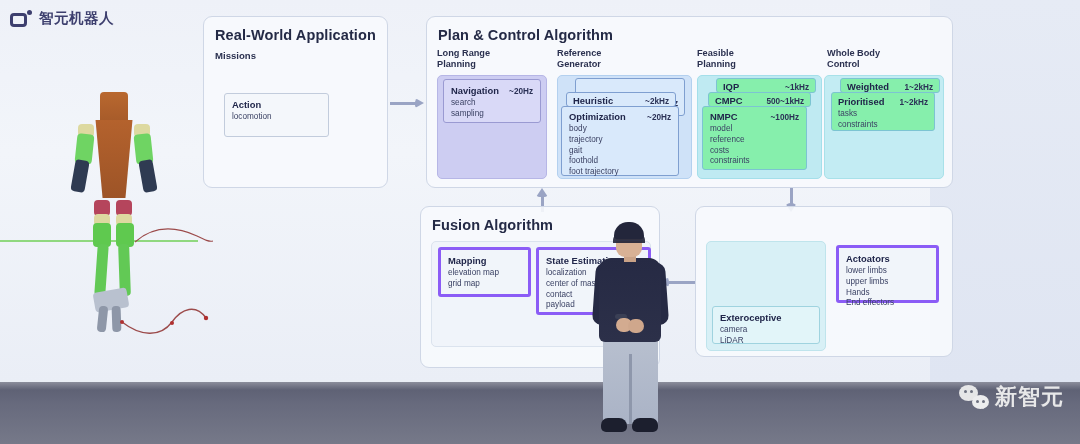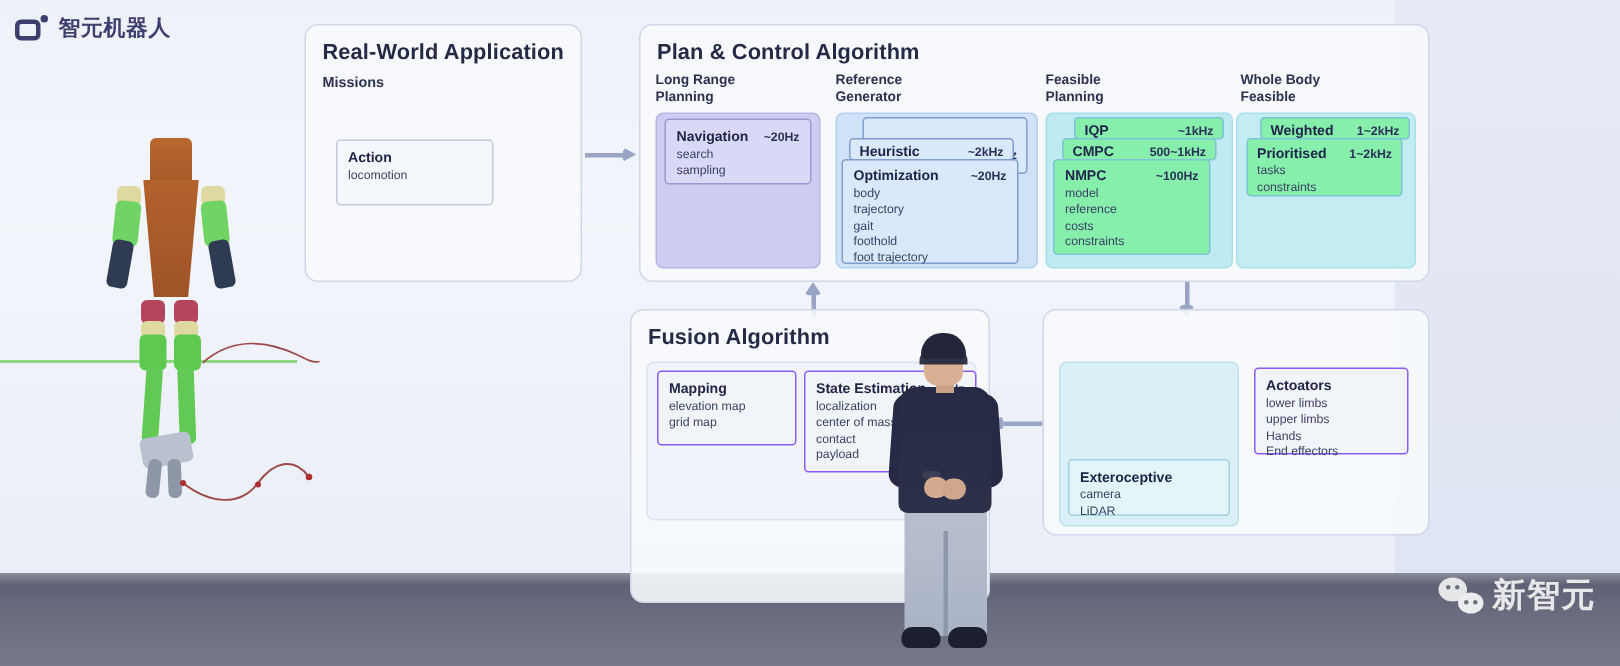--- a/index.html
+++ b/index.html
@@ -148,21 +148,21 @@
   }
   .card-h .freq { font-size: 8.2px; font-weight: 700; color: #2b3156; margin-left: auto; }
   .card-b {
     margin-top: 2px; font-size: 8.2px; line-height: 1.32; color: #3b4264;
     white-space: pre-line;
   }
   .card-lav  { background: #d9d9f7; border: 1px solid #9a9ad2; }
   .card-blue { background: #d9e9fb; border: 1px solid #7f9fd0; }
   .card-cyan { background: #86efac; border: 1px solid #7cc4d2; }
   .card-plain{ background: #f4f7fb; border: 1px solid #c2ccdc; }
-  .card-plain2{ background: #f1f5fa; border: 1px solid #8b5cf6; }
+  .card-plain2{ background: #f1f5fa; border: 3px solid #8b5cf6; }
 
   
   .arrow { position: absolute; }
   .arrow .shaft { position: absolute; background: #9aa4c4; }
   .arrow .head { position: absolute; width: 0; height: 0; }
 
   
   #watermark {
     position: absolute; right: 16px; top: 382px;
     display: flex; align-items: center; gap: 6px;
@@ -321,21 +321,21 @@
         <span>NMPC</span>
         <span class="freq">~100Hz</span>
       </div>
       <div class="card-b">model
 reference
 costs
 constraints</div>
     </div>
 
     <div class="col-label" style="position:absolute; left:400px; top:31px;">Whole Body
-Feasible</div>
+Control</div>
     <div class="group-box group-cyan2" style="left:397px; top:58px; width:120px; height:104px;"></div>
     <div class="card card-cyan" style="left:413px; top:61px; width:100px; height:15px; padding:2px 6px;">
       <div class="card-h">
         <span>Weighted</span>
         <span class="freq">1~2kHz</span>
       </div>
     </div>
     <div class="card card-cyan" style="left:404px; top:75px; width:104px; height:39px; padding:3px 6px;">
       <div class="card-h">
         <span>Prioritised</span>
@@ -349,21 +349,21 @@
   <div class="arrow" style="left:536px; top:188px; width:12px; height:24px;">
     <div class="shaft" style="left:4.5px; top:7px; width:3px; height:17px;"></div>
     <div class="head" style="left:0px; top:0px; border-left:6px solid transparent; border-right:6px solid transparent; border-bottom:9px solid #9aa4c4;"></div>
   </div>
 
   <div class="arrow" style="left:785px; top:188px; width:12px; height:24px;">
     <div class="shaft" style="left:4.5px; top:0px; width:3px; height:17px;"></div>
     <div class="head" style="left:0px; top:15px; border-left:6px solid transparent; border-right:6px solid transparent; border-top:9px solid #9aa4c4;"></div>
   </div>
 
-  <div class="panel" style="left:420px; top:206px; width:240px; height:196px;">
+  <div class="panel" style="left:420px; top:206px; width:240px; height:162px;">
     <div class="panel-title" style="position:absolute; left:11px; top:10px;">Fusion Algorithm</div>
     <div class="group-box" style="left:10px; top:34px; width:220px; height:106px; background:#f0f4fa; border:1px solid #dbe3ee;"></div>
     <div class="card card-plain2" style="left:17px; top:40px; width:93px; height:50px;">
       <div class="card-h">
         <span>Mapping</span>
       </div>
       <div class="card-b">elevation map
 grid map</div>
     </div>
     <div class="card card-plain2" style="left:115px; top:40px; width:115px; height:68px;">

